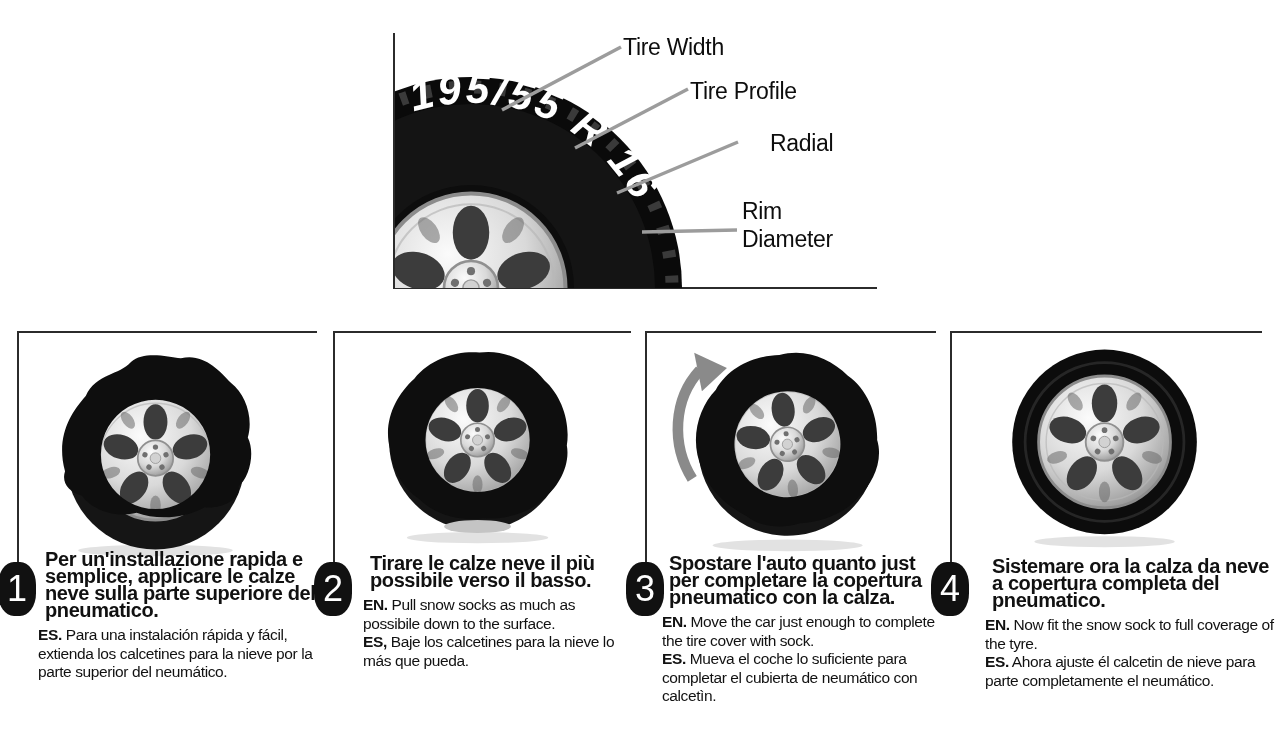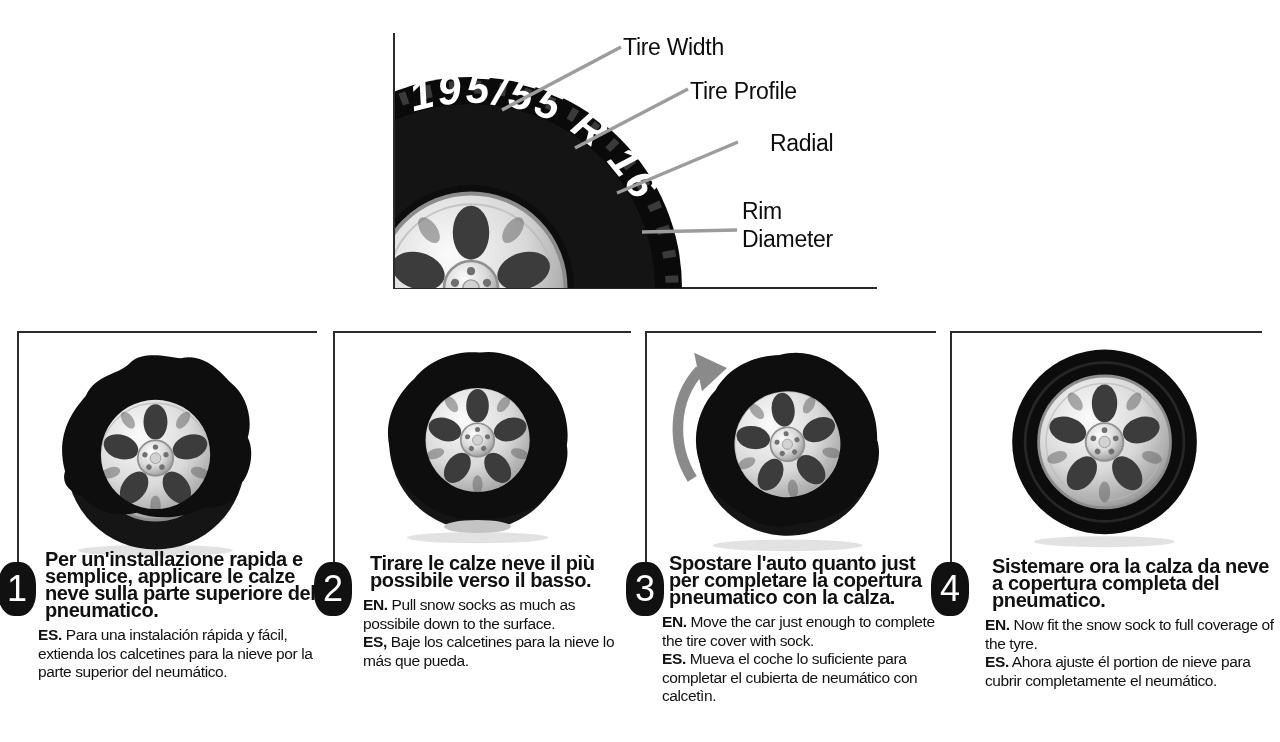--- a/index.html
+++ b/index.html
@@ -200,17 +200,17 @@
         <circle cx="107" cy="105" r="100" fill="#0c0c0c"></circle>
         <circle cx="107" cy="105" r="86" fill="none" stroke="#262626" stroke-width="3"></circle>
         <use href="#alloy" transform="translate(107,105) scale(1.02)"></use>
       </svg>
     </div>
     <div class="ptext" style="left:35px;top:220px;width:292px;">
       <p class="title">Sistemare ora la calza da neve a copertura completa del pneumatico.</p>
       <p class="body"><span class="lbl">EN.</span>
         <span>Now fit the snow sock to full coverage of the tyre.</span></p>
       <p class="body"><span class="lbl">ES.</span>
-        <span>Ahora ajuste él portion de nieve para cubrir completamente el neumático.</span></p>
+        <span>Ahora ajuste él calcetin de nieve para parte completamente el neumático.</span></p>
     </div>
   </section>
 
 </div>
 
 </body></html>

